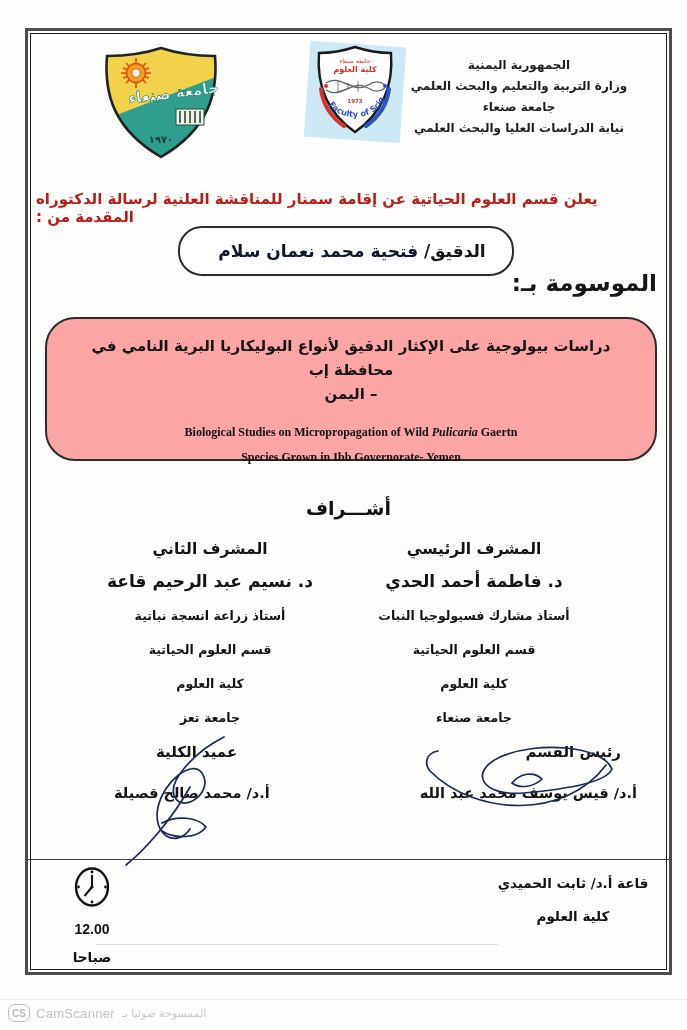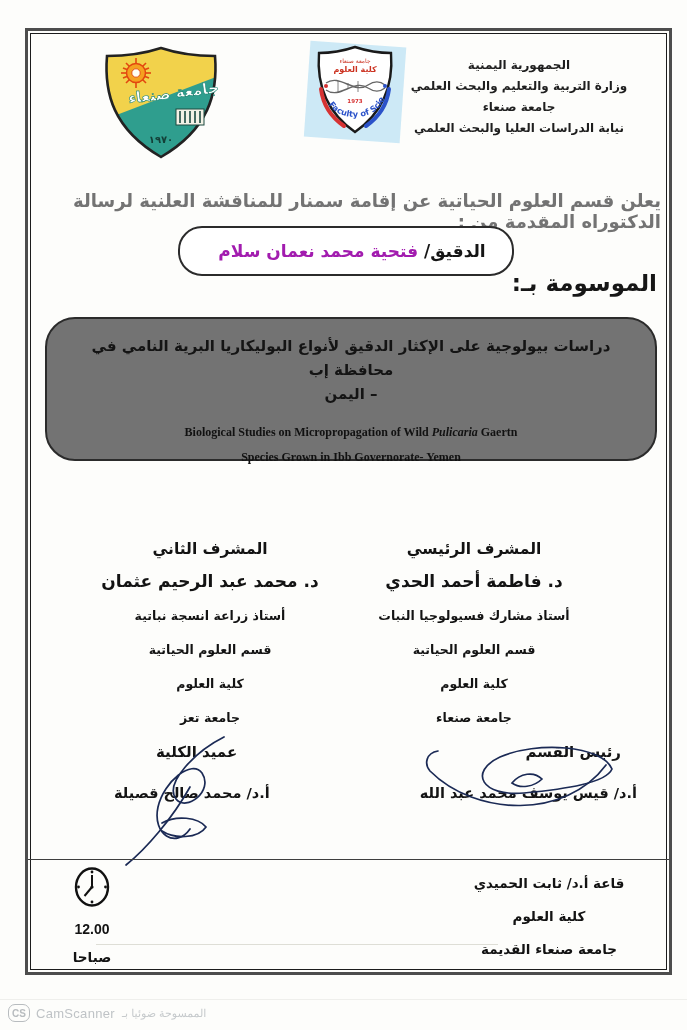--- a/index.html
+++ b/index.html
@@ -6,28 +6,28 @@
   body{background:#e9e9e9;font-family:"DejaVu Sans",sans-serif;}
   #page{position:relative;width:687px;height:1030px;background:#fdfdfb;overflow:hidden;margin:0 auto;}
   .ar{direction:rtl;unicode-bidi:isolate;}
   
   #frame{position:absolute;left:25px;top:28px;width:647px;height:947px;border:3px solid #4d4d4d;box-sizing:border-box;background:#fdfdfb;}
   #frame-inner{position:absolute;inset:2px;border:1.5px solid #1c1c1c;}
   
   .ministry{position:absolute;top:24px;right:14px;width:272px;text-align:center;font-size:12px;font-weight:600;color:#1f1f1f;line-height:21px;}
   .logo{position:absolute;}
   
-  .announce{position:absolute;top:159px;left:8px;right:8px;text-align:right;font-size:18px;font-weight:700;color:#737373;}
+  .announce{position:absolute;top:159px;left:8px;right:8px;text-align:left;font-size:15px;font-weight:700;color:#b91c1c;}
   
   .name-box{position:absolute;top:195px;left:150px;width:332px;height:46px;border:2px solid #2b2b2b;border-radius:24px;display:flex;align-items:center;justify-content:center;font-size:17px;font-weight:700;background:#fff;}
   .name-box .lbl{color:#151515;}
-  .name-box .val{color:#a21caf;margin-right:6px;margin-left:12px;}
+  .name-box .val{color:#0f172a;margin-right:6px;margin-left:12px;}
   .titled{position:absolute;top:239px;right:12px;font-size:23px;font-weight:700;color:#161616;}
   
-  .title-box{position:absolute;top:286px;left:17px;width:612px;height:144px;border:2px solid #2b2b2b;border-radius:30px;background:#737373;box-sizing:border-box;padding-top:15px;text-align:center;}
+  .title-box{position:absolute;top:286px;left:17px;width:612px;height:144px;border:2px solid #2b2b2b;border-radius:30px;background:#fca5a5;box-sizing:border-box;padding-top:15px;text-align:center;}
   .title-ar{font-size:15px;font-weight:700;color:#141414;line-height:24px;padding:0 30px;}
   .title-en{margin-top:14px;font-family:"Liberation Serif",serif;font-size:12px;font-weight:700;color:#111;line-height:25px;padding:0 26px;}
   
   .sup-head{position:absolute;top:466px;left:0;right:0;text-align:center;font-size:19px;font-weight:700;color:#121212;}
   .sup-col{position:absolute;top:509px;width:300px;text-align:center;color:#131313;}
   .sup-col .role{font-size:15.5px;font-weight:700;margin-bottom:13px;}
   .sup-col .sname{font-size:17px;font-weight:700;margin-bottom:17px;}
   .sup-col .det{font-size:12.5px;font-weight:700;margin-bottom:19px;}
   
   .sig-role{position:absolute;font-size:15px;font-weight:700;color:#141414;}
@@ -137,33 +137,34 @@
       <div class="title-ar ar">
         <span>دراسات بيولوجية على الإكثار الدقيق لأنواع البوليكاريا البرية النامي في محافظة إب</span><br>
         <span>– اليمن</span>
       </div>
       <div class="title-en">
         <span>Biological Studies on Micropropagation of Wild </span><i>Pulicaria</i><span> Gaertn</span><br>
         <span>Species Grown in Ibb Governorate- Yemen</span>
       </div>
     </div>
 
+    <div class="sup-head ar">أشـــراف</div>
 
     <div class="sup-col ar" style="left:296px;">
       <div class="role">المشرف الرئيسي</div>
       <div class="sname">د. فاطمة أحمد الحدي</div>
       <div class="det">أستاذ مشارك فسيولوجيا النبات</div>
       <div class="det">قسم العلوم الحياتية</div>
       <div class="det">كلية العلوم</div>
       <div class="det">جامعة صنعاء</div>
     </div>
 
     <div class="sup-col ar" style="left:32px;">
       <div class="role">المشرف الثاني</div>
-      <div class="sname">د. محمد عبد الرحيم عثمان</div>
+      <div class="sname">د. نسيم عبد الرحيم قاعة</div>
       <div class="det">أستاذ زراعة انسجة نباتية</div>
       <div class="det">قسم العلوم الحياتية</div>
       <div class="det">كلية العلوم</div>
       <div class="det">جامعة تعز</div>
     </div>
 
     <div class="sig-role ar" style="top:712px;right:48px;">رئيس القسم</div>
     <div class="sig-name ar" style="top:754px;right:32px;">أ.د/ قيس يوسف محمد عبد الله</div>
     <svg class="sig-svg" style="left:388px;top:700px;" width="210" height="100" viewBox="0 0 210 100" fill="none" stroke="#1b2a55" stroke-width="1.7" stroke-linecap="round">
       <path d="M196,38 C186,14 120,10 84,26 C52,41 66,66 108,62 C150,58 190,52 196,38 Z"></path>
@@ -174,24 +175,23 @@
     <div class="sig-role ar" style="top:712px;left:128px;">عميد الكلية</div>
     <div class="sig-name ar" style="top:754px;left:86px;">أ.د/ محمد صالح قصيلة</div>
     <svg class="sig-svg" style="left:78px;top:700px;" width="160" height="150" viewBox="0 0 160 150" fill="none" stroke="#1b2a55" stroke-width="1.7" stroke-linecap="round">
       <path d="M118,6 C90,20 58,52 70,68 C80,81 108,60 96,42 C86,28 58,50 52,76 C46,104 70,118 84,98"></path>
       <path d="M84,56 C66,88 40,118 20,134"></path>
       <path d="M56,92 C70,84 92,86 100,96 C92,108 68,108 56,100"></path>
     </svg>
 
     <div class="divider"></div>
 
-    <div class="binfo ar" style="top:844px;left:411px;width:220px;font-size:13.5px;">
+    <div class="binfo ar" style="top:844px;left:435px;width:220px;font-size:13.5px;">
       <div>قاعة أ.د/ ثابت الحميدي</div>
       <div>كلية العلوم</div>
-      <div>جامعة صنعاء القديمة</div>
     </div>
 
 
     <div class="smudge"></div>
 
     <div class="binfo" style="top:834px;left:14px;width:100px;">
       <svg width="40" height="44" viewBox="0 0 40 44" style="margin-bottom:8px;">
         <ellipse cx="20" cy="22" rx="16" ry="18.5" fill="none" stroke="#111" stroke-width="2.4"></ellipse>
         <circle cx="20" cy="7" r="1.4" fill="#111"></circle>
           <circle cx="33.5" cy="22" r="1.4" fill="#111"></circle>

